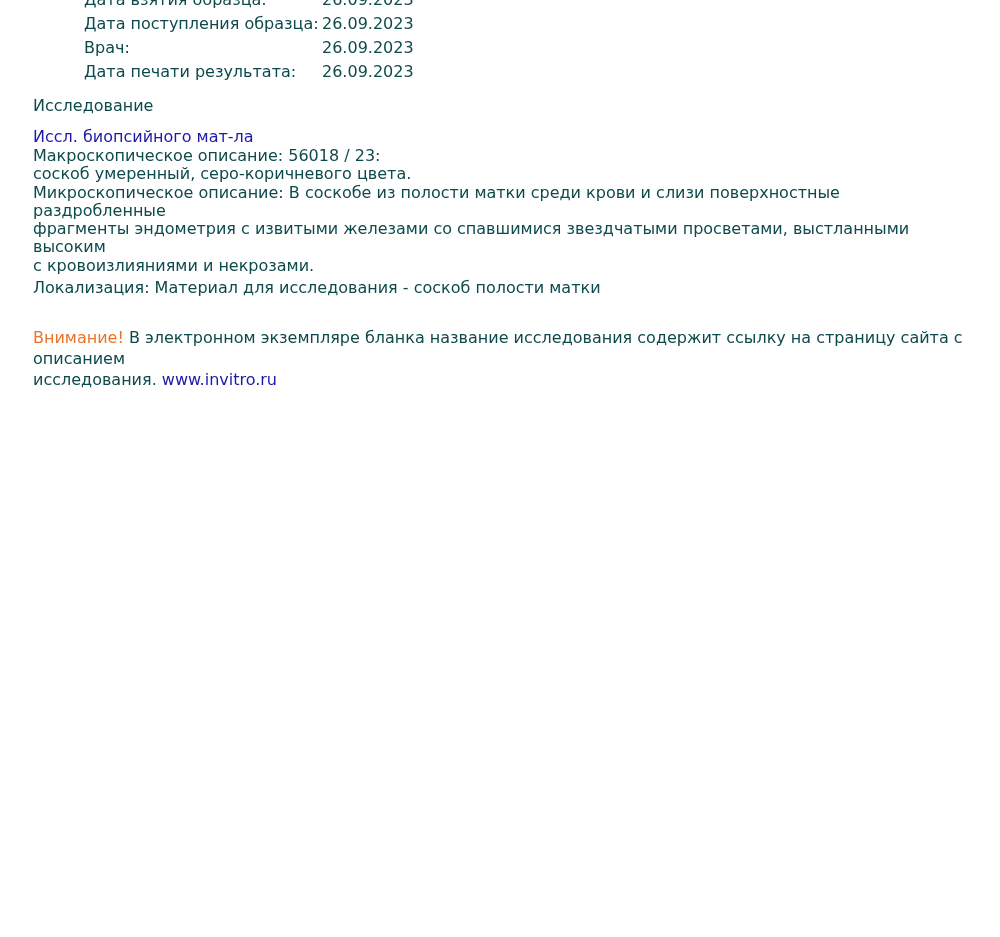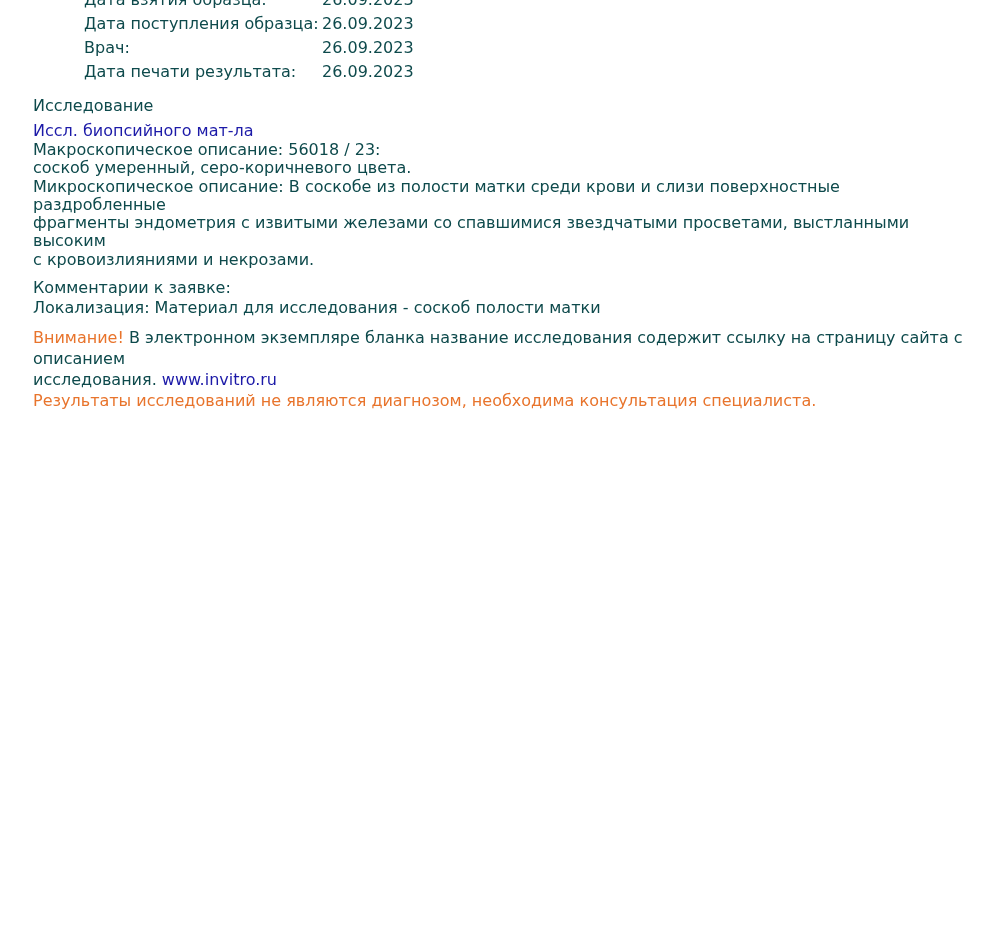--- a/index.html
+++ b/index.html
@@ -41,34 +41,32 @@
       <span class="info-value">26.09.2023</span>
     </div>
     <div class="info-row">
       <span class="info-label">Дата печати результата:</span>
       <span class="info-value">26.09.2023</span>
     </div>
   </div>
 
   <div class="section" style="top:108px;">
     <div class="heading">Исследование</div>
-    <div class="test-name" style="margin-top:5px;">Иссл. биопсийного мат-ла</div>
+    <div class="test-name" style="margin-top:11px;">Иссл. биопсийного мат-ла</div>
     <div class="body-text">
       <div>Макроскопическое описание: 56018 / 23:</div>
       <div>соскоб умеренный, серо-коричневого цвета.</div>
       <div>Микроскопическое описание: В соскобе из полости матки среди крови и слизи поверхностные раздробленные</div>
       <div>фрагменты эндометрия с извитыми железами со спавшимися звездчатыми просветами, выстланными высоким</div>
       <div>с кровоизлияниями и некрозами.</div>
     </div>
   </div>
 
   <div class="section" style="top:290px;">
-    <div class="line">Комментарии к заявке:</div>
     <div class="line">Локализация: Материал для исследования - соскоб полости матки</div>
   </div>
 
   <div class="section" style="top:339px;">
     <div class="line" style="line-height:21px;"><span class="orange">Внимание!</span><span> В электронном экземпляре бланка название исследования содержит ссылку на страницу сайта с описанием</span></div>
     <div class="line" style="line-height:21px;"><span>исследования. </span><a class="link">www.invitro.ru</a></div>
-    <div class="line orange" style="line-height:21px;">Результаты исследований не являются диагнозом, необходима консультация специалиста.</div>
   </div>
 
 </div>
 
 </body></html>

